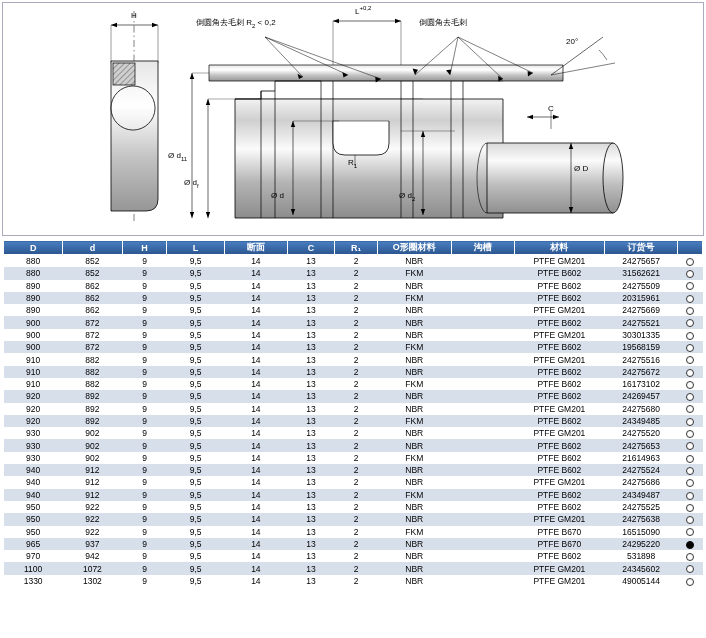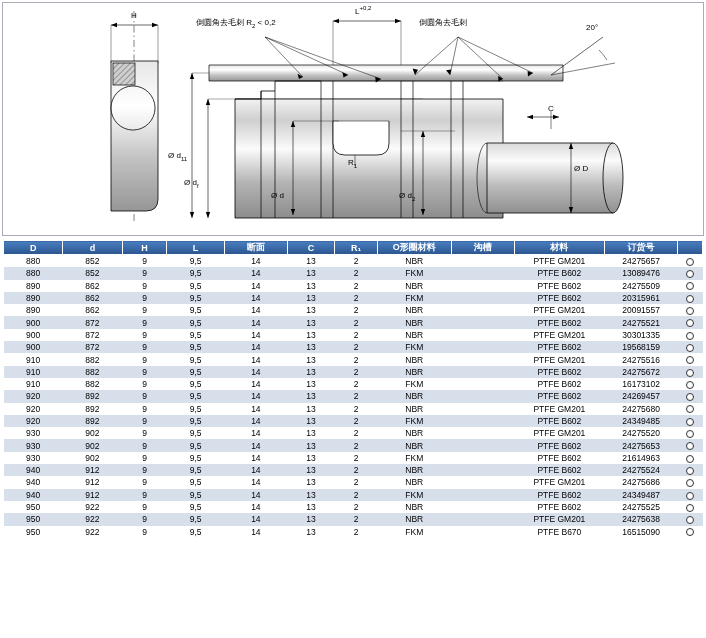--- a/index.html
+++ b/index.html
@@ -207,21 +207,21 @@
     <div class="dwg-note" style="left:193px;top:14px;">
       <span>倒圆角去毛刺</span>
       <span>R</span><sub>2</sub>
       <span>&lt; 0,2</span>
     </div>
 
     <div class="dwg-note" style="left:416px;top:14px;"><span>倒圆角去毛刺</span></div>
 
     <div class="dwg-note" style="left:352px;top:2px;"><span>L</span><sup>+0,2</sup></div>
 
-    <div class="dwg-note" style="left:563px;top:20px;margin-left:20px;"><span>20°</span></div>
+    <div class="dwg-note" style="left:563px;top:34px;"><span>20°</span></div>
 
     <div class="dwg-note" style="left:545px;top:101px;"><span>C</span></div>
 
     <div class="dwg-note" style="left:571px;top:161px;"><span>Ø D</span></div>
 
     <div class="dwg-note" style="left:165px;top:148px;"><span>Ø d</span><sub>11</sub></div>
 
     <div class="dwg-note" style="left:181px;top:175px;"><span>Ø d</span><sub>f</sub></div>
 
     <div class="dwg-note" style="left:268px;top:188px;"><span>Ø d</span></div>
@@ -281,21 +281,21 @@
           <td>880</td>
           <td>852</td>
           <td>9</td>
           <td>9,5</td>
           <td>14</td>
           <td>13</td>
           <td>2</td>
           <td>FKM</td>
           <td></td>
           <td>PTFE B602</td>
-          <td>13089476</td>
+          <td>31562621</td>
           <td class="dot"><span class="circ"></span></td>
         </tr>
         <tr class="norm">
           <td>890</td>
           <td>862</td>
           <td>9</td>
           <td>9,5</td>
           <td>14</td>
           <td>13</td>
           <td>2</td>
@@ -323,21 +323,21 @@
           <td>890</td>
           <td>862</td>
           <td>9</td>
           <td>9,5</td>
           <td>14</td>
           <td>13</td>
           <td>2</td>
           <td>NBR</td>
           <td></td>
           <td>PTFE GM201</td>
-          <td>20091557</td>
+          <td>24275669</td>
           <td class="dot"><span class="circ"></span></td>
         </tr>
         <tr class="alt">
           <td>900</td>
           <td>872</td>
           <td>9</td>
           <td>9,5</td>
           <td>14</td>
           <td>13</td>
           <td>2</td>
@@ -578,16 +578,72 @@
           <td>9,5</td>
           <td>14</td>
           <td>13</td>
           <td>2</td>
           <td>FKM</td>
           <td></td>
           <td>PTFE B670</td>
           <td>16515090</td>
           <td class="dot"><span class="circ"></span></td>
         </tr>
+        <tr class="alt">
+          <td>965</td>
+          <td>937</td>
+          <td>9</td>
+          <td>9,5</td>
+          <td>14</td>
+          <td>13</td>
+          <td>2</td>
+          <td>NBR</td>
+          <td></td>
+          <td>PTFE B670</td>
+          <td>24295220</td>
+          <td class="dot"><span class="circ filled"></span></td>
+        </tr>
+        <tr class="norm">
+          <td>970</td>
+          <td>942</td>
+          <td>9</td>
+          <td>9,5</td>
+          <td>14</td>
+          <td>13</td>
+          <td>2</td>
+          <td>NBR</td>
+          <td></td>
+          <td>PTFE B602</td>
+          <td>531898</td>
+          <td class="dot"><span class="circ"></span></td>
+        </tr>
+        <tr class="alt">
+          <td>1100</td>
+          <td>1072</td>
+          <td>9</td>
+          <td>9,5</td>
+          <td>14</td>
+          <td>13</td>
+          <td>2</td>
+          <td>NBR</td>
+          <td></td>
+          <td>PTFE GM201</td>
+          <td>24345602</td>
+          <td class="dot"><span class="circ"></span></td>
+        </tr>
+        <tr class="norm">
+          <td>1330</td>
+          <td>1302</td>
+          <td>9</td>
+          <td>9,5</td>
+          <td>14</td>
+          <td>13</td>
+          <td>2</td>
+          <td>NBR</td>
+          <td></td>
+          <td>PTFE GM201</td>
+          <td>49005144</td>
+          <td class="dot"><span class="circ"></span></td>
+        </tr>
       </tbody>
   </table>
 
 </div>
 
 </body></html>

